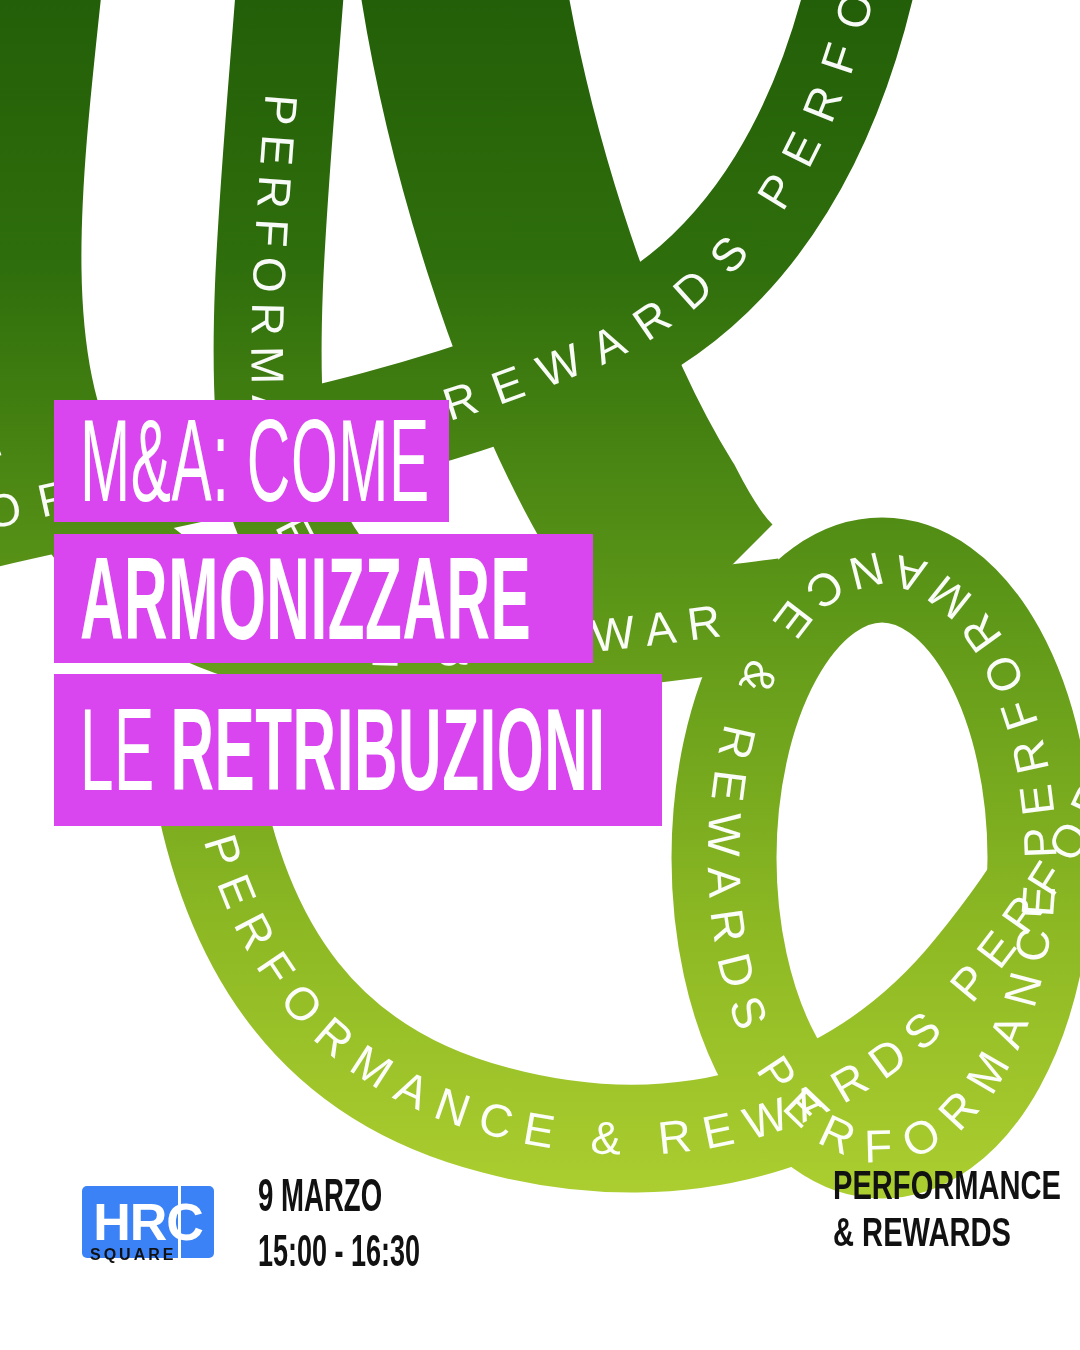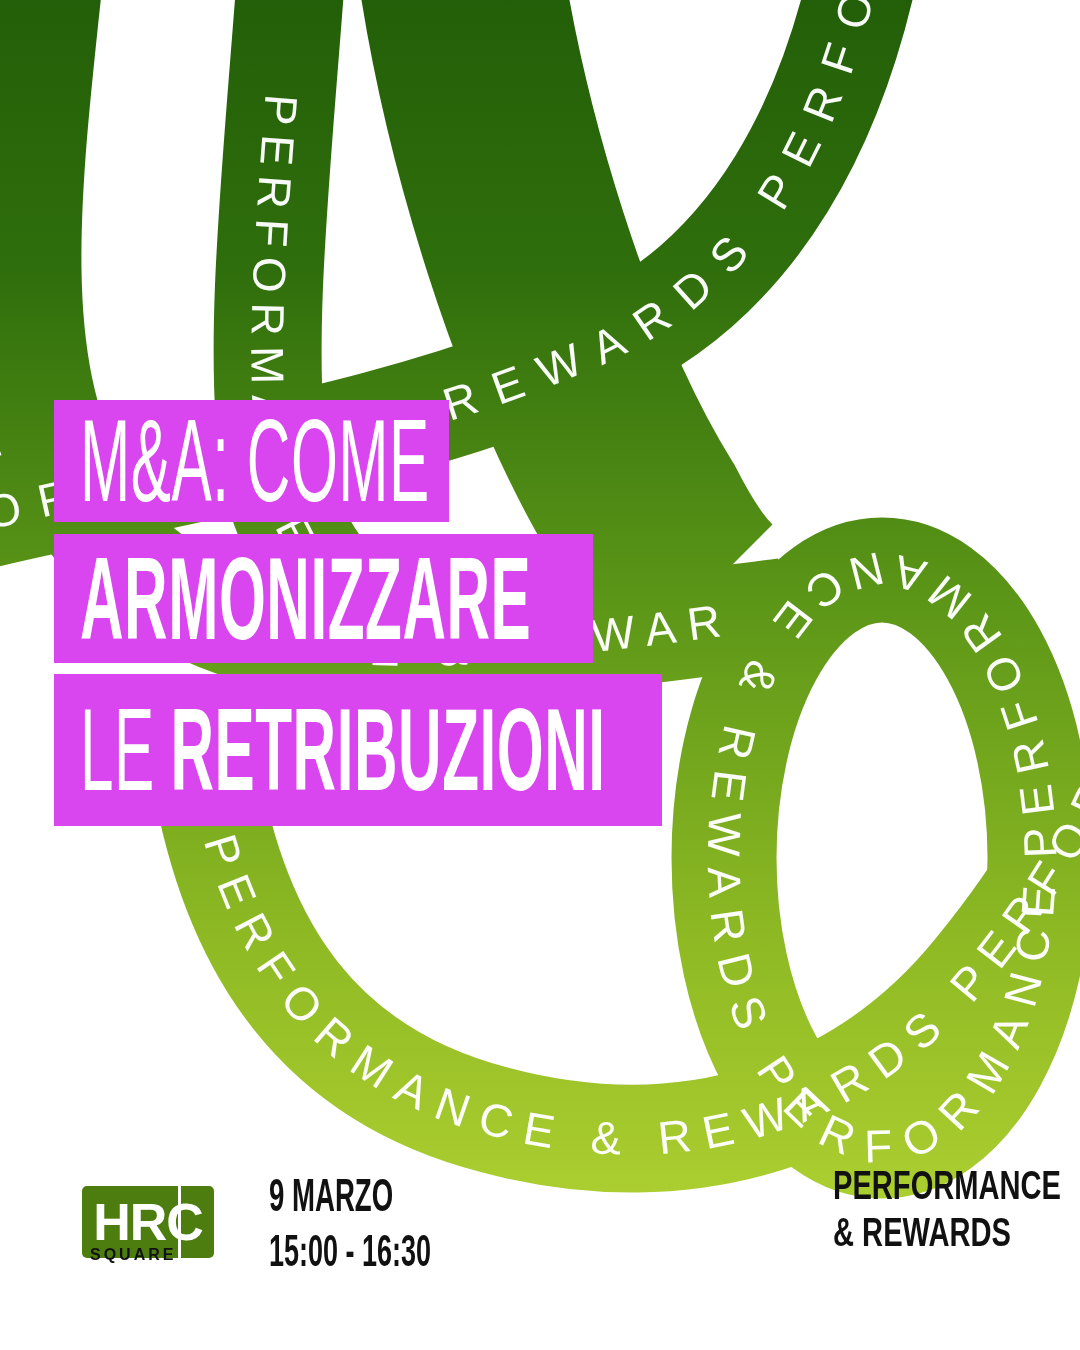--- a/index.html
+++ b/index.html
@@ -16,27 +16,27 @@
   .tbox{position:absolute;left:54px;background:#d946ef;color:#ffffff;display:flex;align-items:center;
         padding:0 26px;box-sizing:border-box;}
   .tbox .line{font-size:116px;line-height:1;letter-spacing:1px;}
   #box1{top:400px;width:395px;height:122px;}
   #box2{top:534px;width:539px;height:129px;}
   #box3{top:674px;width:608px;height:152px;}
   .w400{font-weight:400;}
   .w700{font-weight:700;}
   .t3pre{margin-right:30px;}
 
-  .logo{position:absolute;left:82px;top:1186px;width:132px;height:72px;background:#4d7c0f;border-radius:5px;}
+  .logo{position:absolute;left:82px;top:1186px;width:132px;height:72px;background:#3b82f6;border-radius:5px;}
   .logo .divider{position:absolute;left:96px;top:0;width:3px;height:72px;background:#ffffff;}
   .logo .logotext{position:absolute;left:0;top:0;width:100%;height:100%;display:flex;align-items:center;justify-content:center;
         color:#ffffff;font-weight:700;font-size:52px;letter-spacing:-1px;}
   .logosub{position:absolute;left:90px;top:1246px;color:#111111;font-weight:700;font-size:16px;letter-spacing:3px;}
 
-  .datetime{position:absolute;left:269px;top:1172px;color:#111111;}
+  .datetime{position:absolute;left:258px;top:1172px;color:#111111;}
   .datetime .d{font-size:46px;font-weight:700;line-height:1;}
   .datetime .t{font-size:45px;font-weight:700;line-height:1;margin-top:10px;}
 
   .brand{position:absolute;left:833px;top:1162px;color:#111111;font-weight:700;font-size:41px;line-height:1.15;}
 </style>
 </head>
 <body>
 
 <div class="canvas">
 

